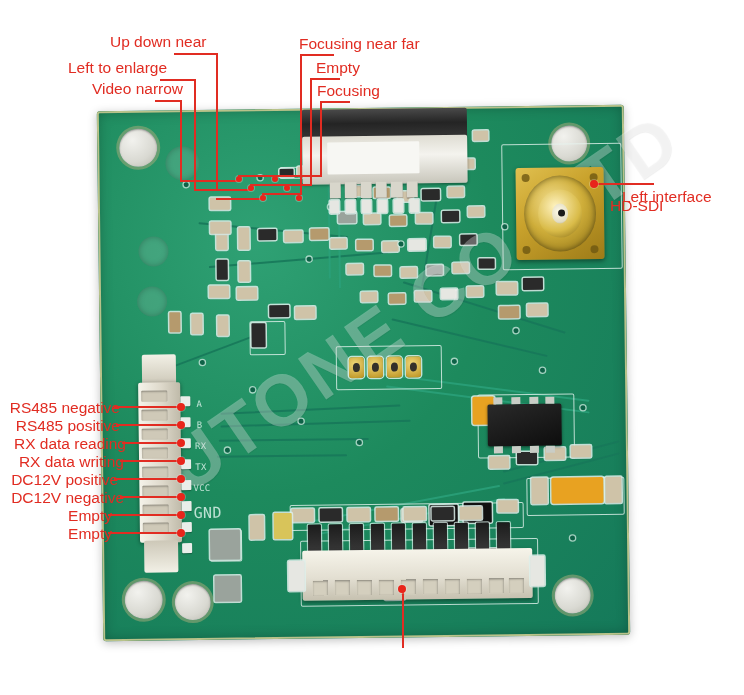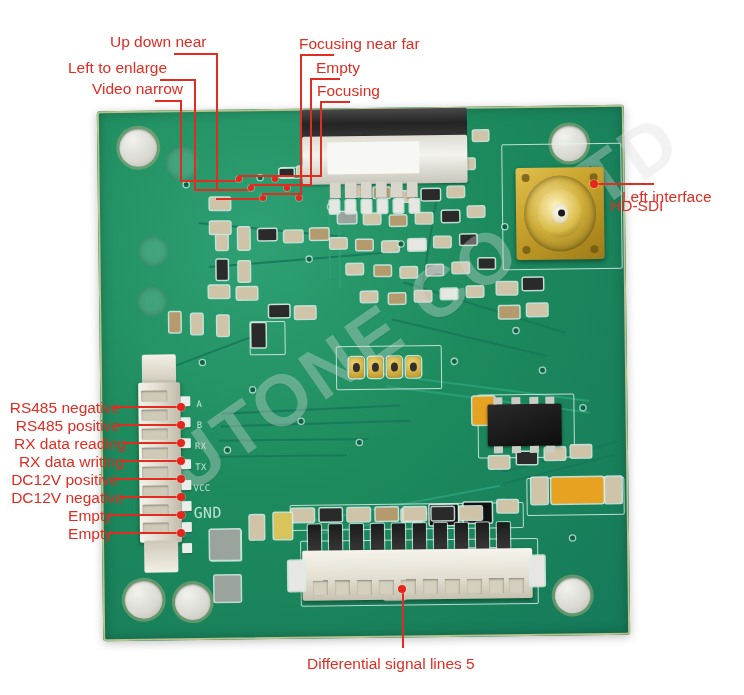--- a/index.html
+++ b/index.html
@@ -472,17 +472,16 @@
 
   <div class="lead" style="left:120px;top:496px;width:61px;"></div>
   <div class="dot" style="left:177px;top:493px;"></div>
 
   <div class="lead" style="left:108px;top:514px;width:73px;"></div>
   <div class="dot" style="left:177px;top:511px;"></div>
 
   <div class="lead" style="left:108px;top:532px;width:73px;"></div>
   <div class="dot" style="left:177px;top:529px;"></div>
 
-  <div class="ann" style="left:307px;top:656px;">Differential signal lines 5</div>
   <div class="ln v" style="left:402px;top:588px;height:60px;"></div>
   <div class="dot" style="left:398px;top:585px;"></div>
 
 </div>
 
 </body></html>

